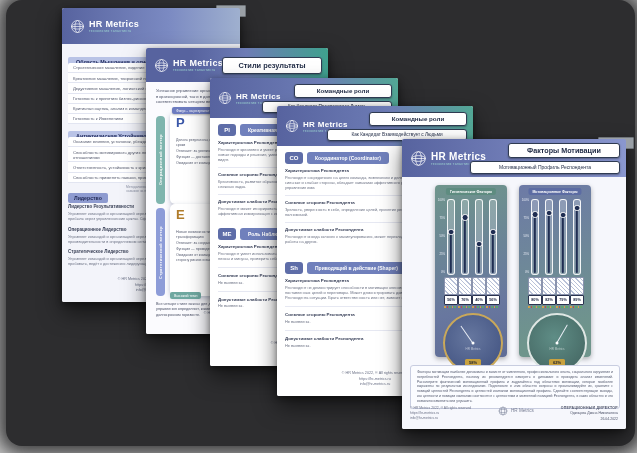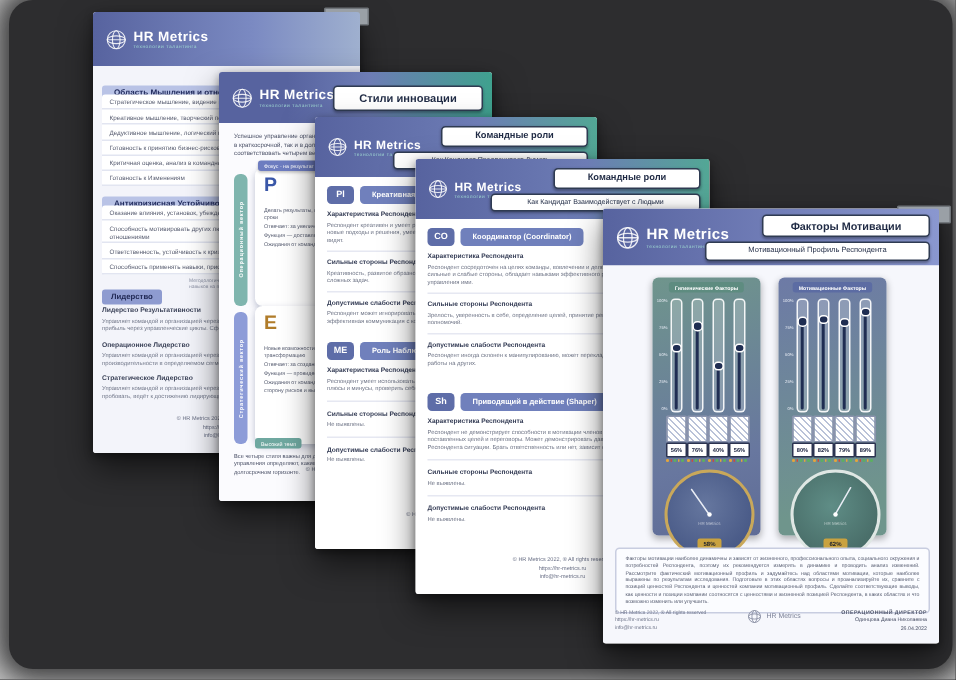--- a/index.html
+++ b/index.html
@@ -197,21 +197,21 @@
             <ellipse cx="10" cy="10" rx="8" ry="3.4"></ellipse>
             <ellipse cx="10" cy="10" rx="3.4" ry="8"></ellipse>
             <line x1="2" y1="10" x2="18" y2="10"></line>
           </svg>
         <div>
             <div class="lg-name">HR Metrics</div>
         <div class="lg-tag">технологии талантинга</div>
           </div>
       </div>
       <div class="tcol">
-          <div class="tbtn" style="width:98px;height:15px;font-size:7.4px;">Стили инновации</div>
+          <div class="tbtn" style="width:98px;height:15px;font-size:7.4px;">Стили результаты</div>
         </div>
     </div>
     <div class="p2-body">
       <div class="p2-intro" style="position:absolute;left:10px;top:6px;width:162px;">Успешное управление организацией и его природа определяют эффективность как в краткосрочной, так и в долгосрочной перспективе — команда должна соответствовать четырем векторам.</div>
       <div class="card-tab" style="left:26px;top:25px;">Фокус - на результат</div>
       <div class="vpill vp-teal" style="left:10px;top:34px;height:88px;">
           <span>Операционный вектор</span>
         </div>
       <div class="card" style="left:24px;top:30px;width:148px;height:84px;">
         <div class="card-top">

